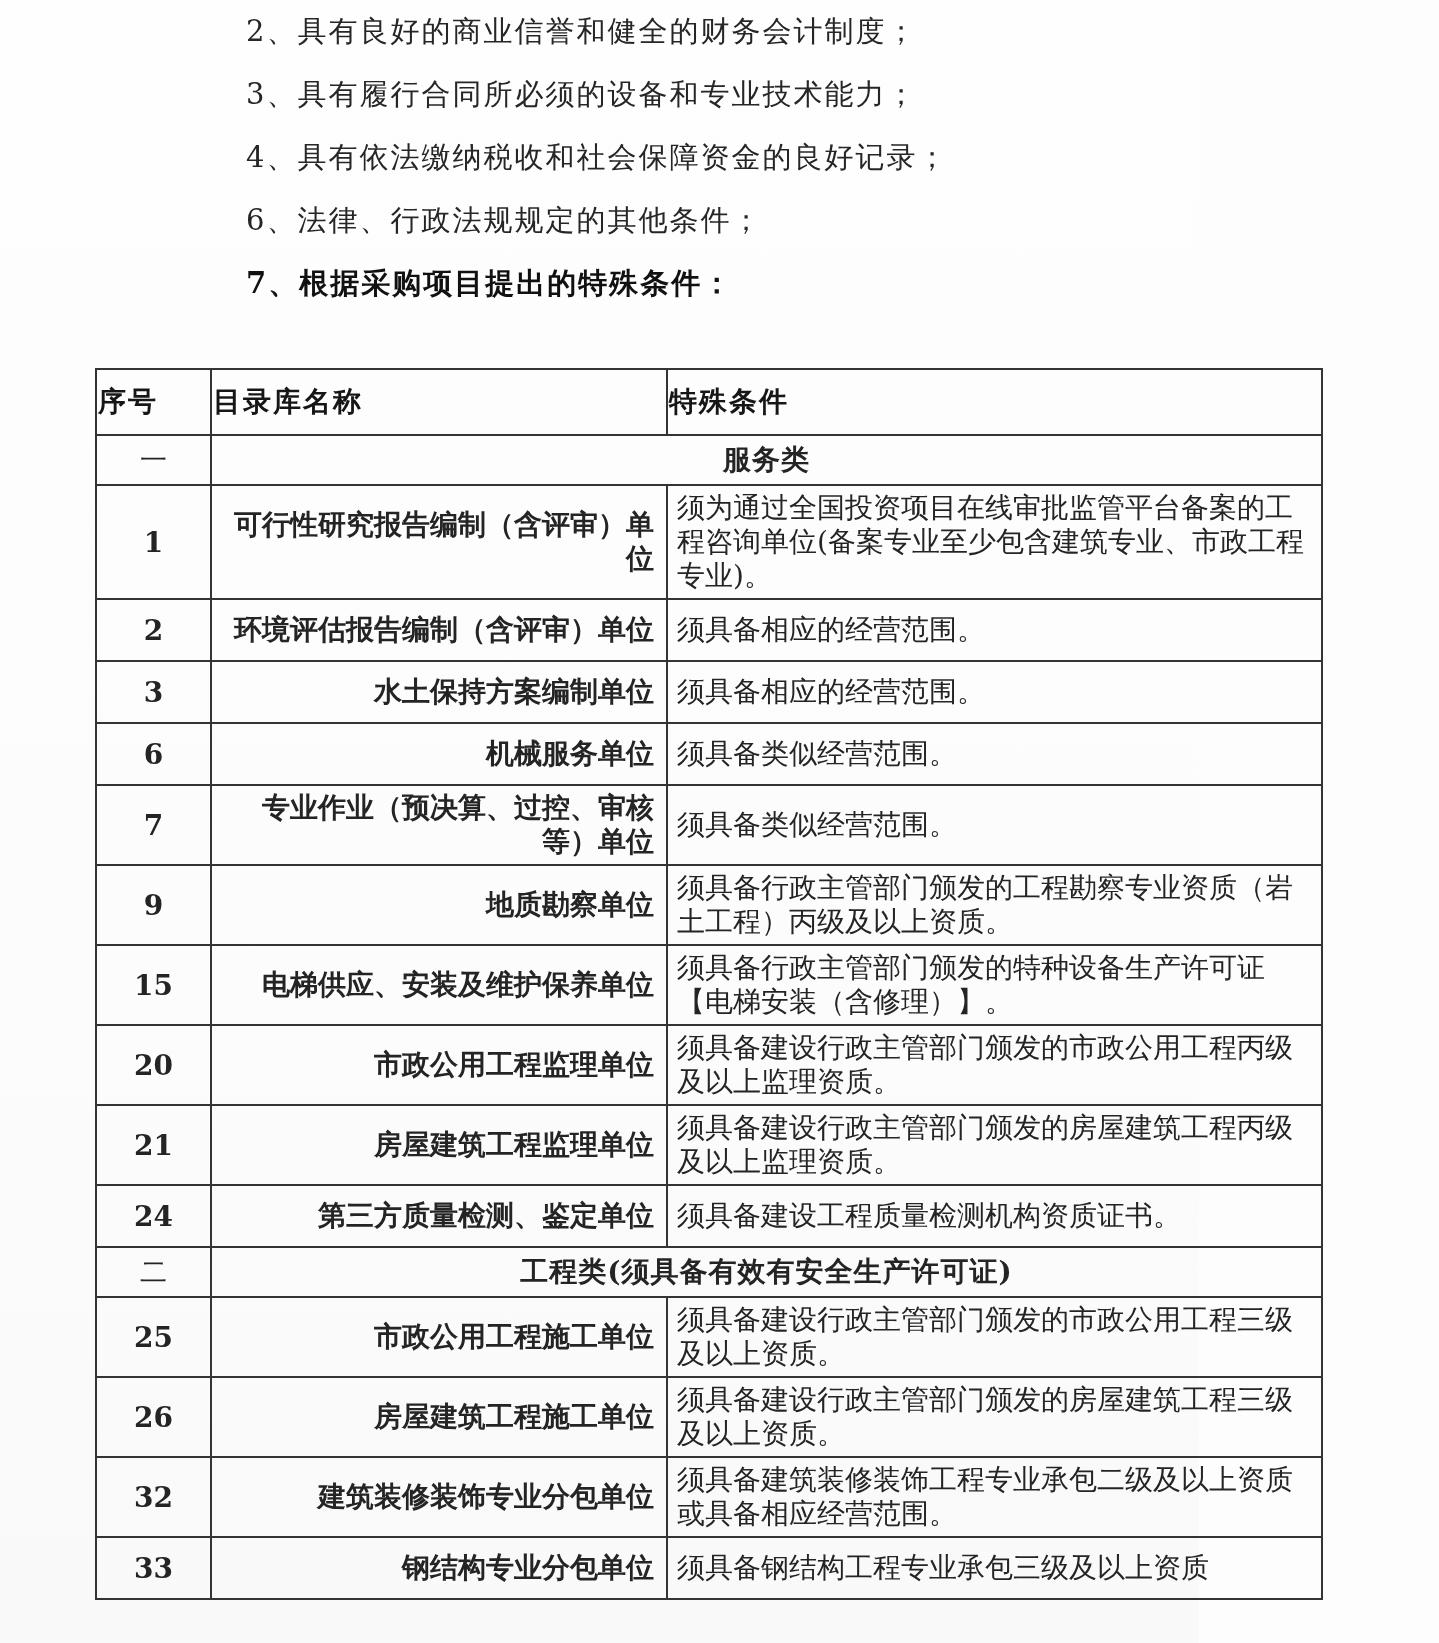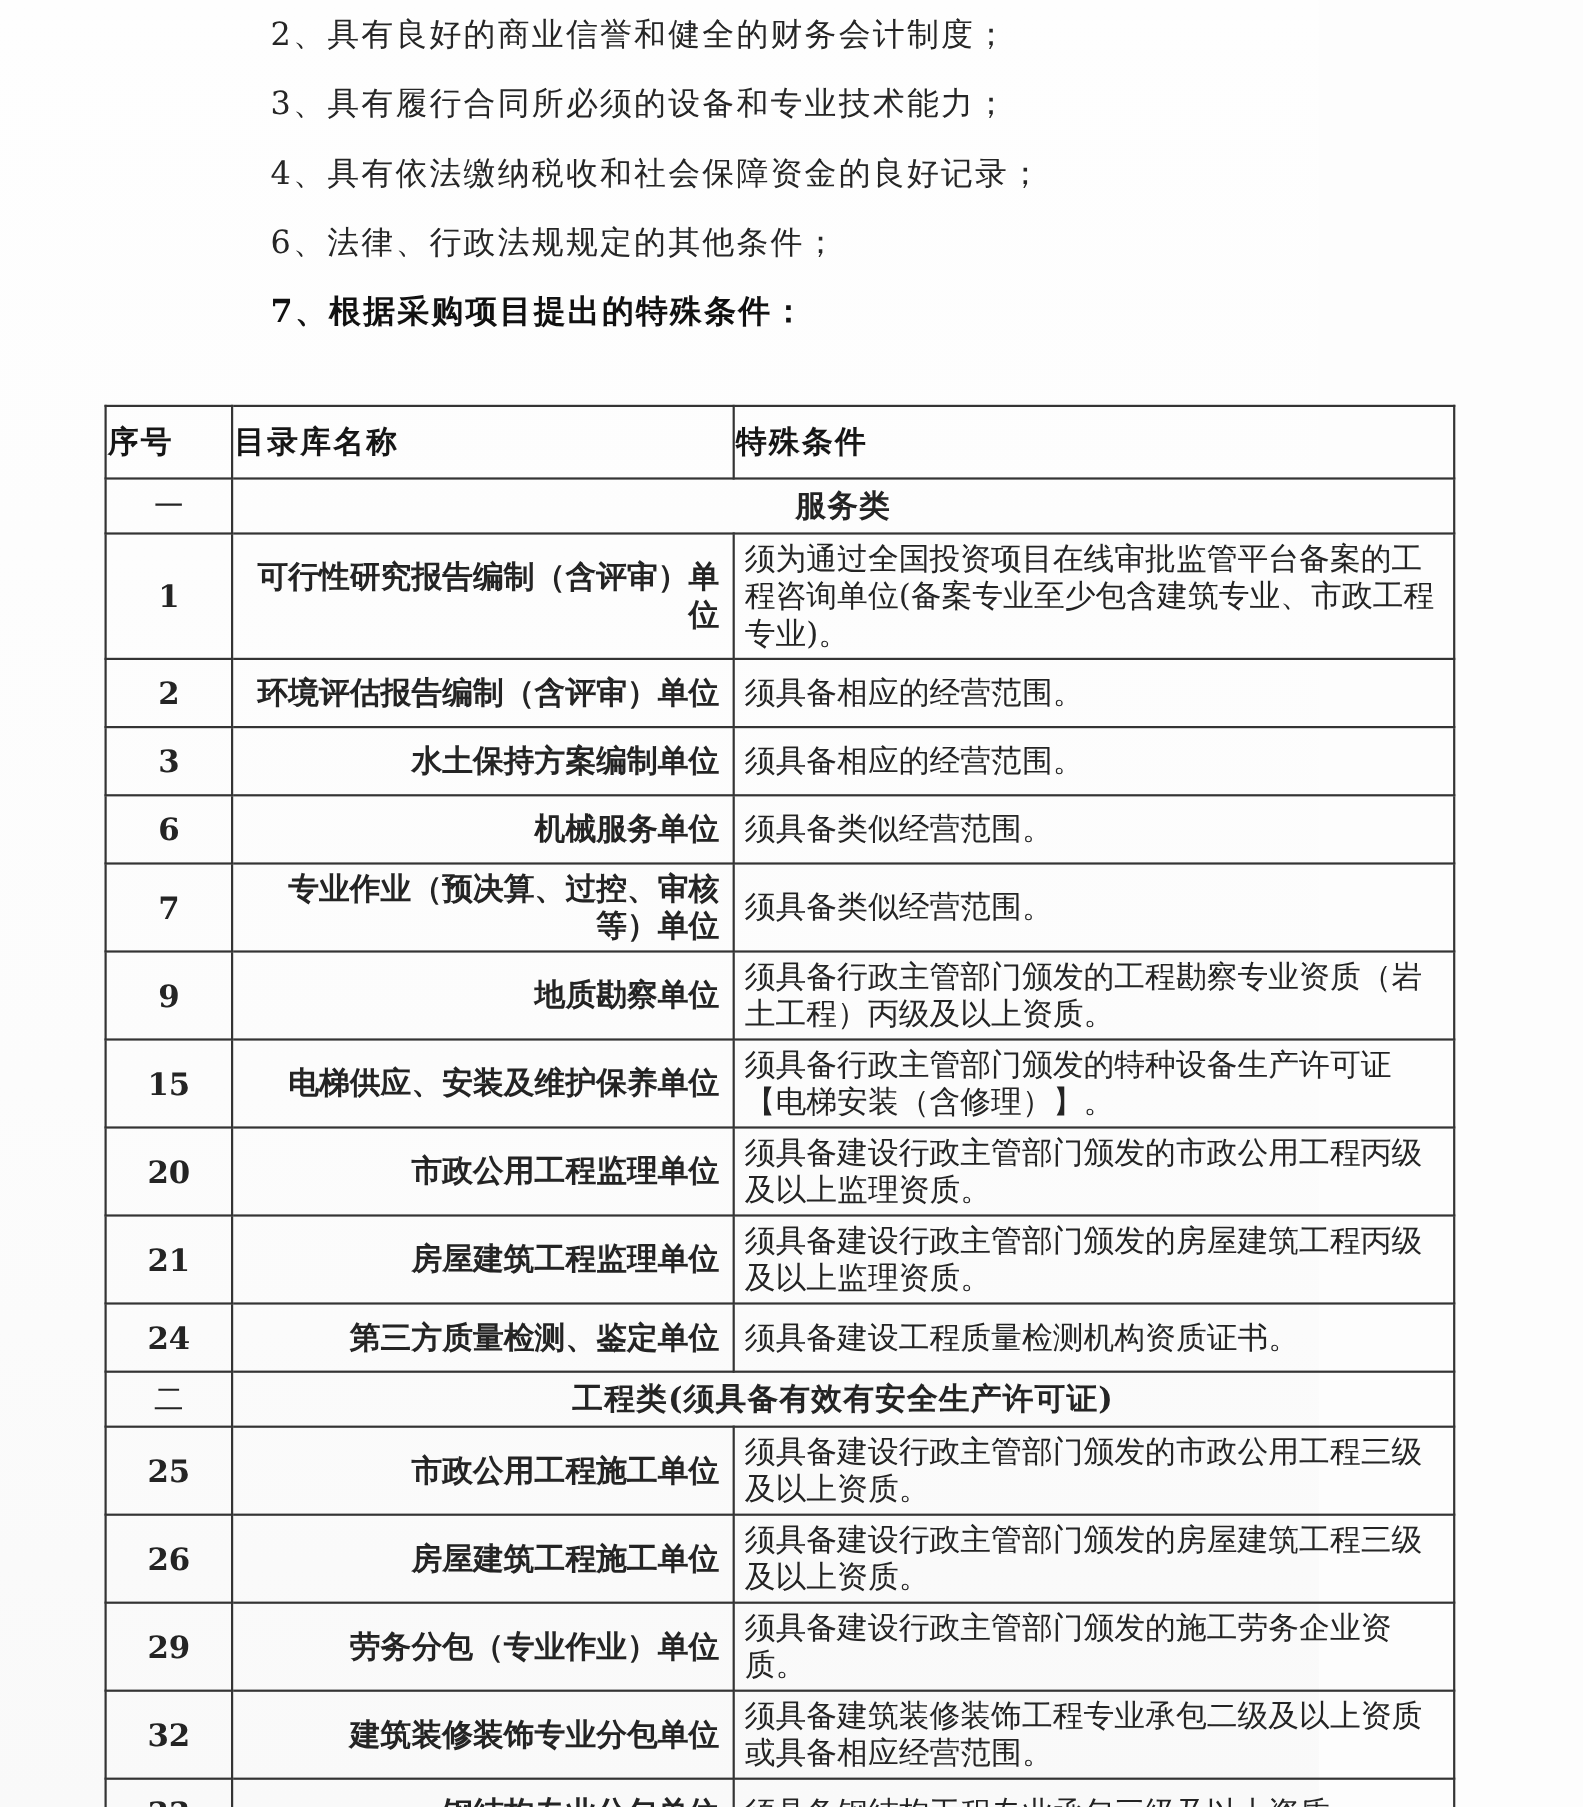--- a/index.html
+++ b/index.html
@@ -192,25 +192,20 @@
           <td class="cell-no">25</td>
           <td class="cell-name">市政公用工程施工单位</td>
           <td class="cell-cond">须具备建设行政主管部门颁发的市政公用工程三级及以上资质。</td>
         </tr>
         <tr class="item-row">
           <td class="cell-no">26</td>
           <td class="cell-name">房屋建筑工程施工单位</td>
           <td class="cell-cond">须具备建设行政主管部门颁发的房屋建筑工程三级及以上资质。</td>
         </tr>
         <tr class="item-row">
-          <td class="cell-no">29</td>
-          <td class="cell-name">劳务分包（专业作业）单位</td>
-          <td class="cell-cond">须具备建设行政主管部门颁发的施工劳务企业资质。</td>
-        </tr>
-        <tr class="item-row">
           <td class="cell-no">32</td>
           <td class="cell-name">建筑装修装饰专业分包单位</td>
           <td class="cell-cond">须具备建筑装修装饰工程专业承包二级及以上资质或具备相应经营范围。</td>
         </tr>
         <tr class="item-row">
           <td class="cell-no">33</td>
           <td class="cell-name">钢结构专业分包单位</td>
           <td class="cell-cond">须具备钢结构工程专业承包三级及以上资质</td>
         </tr>
       </tbody>

